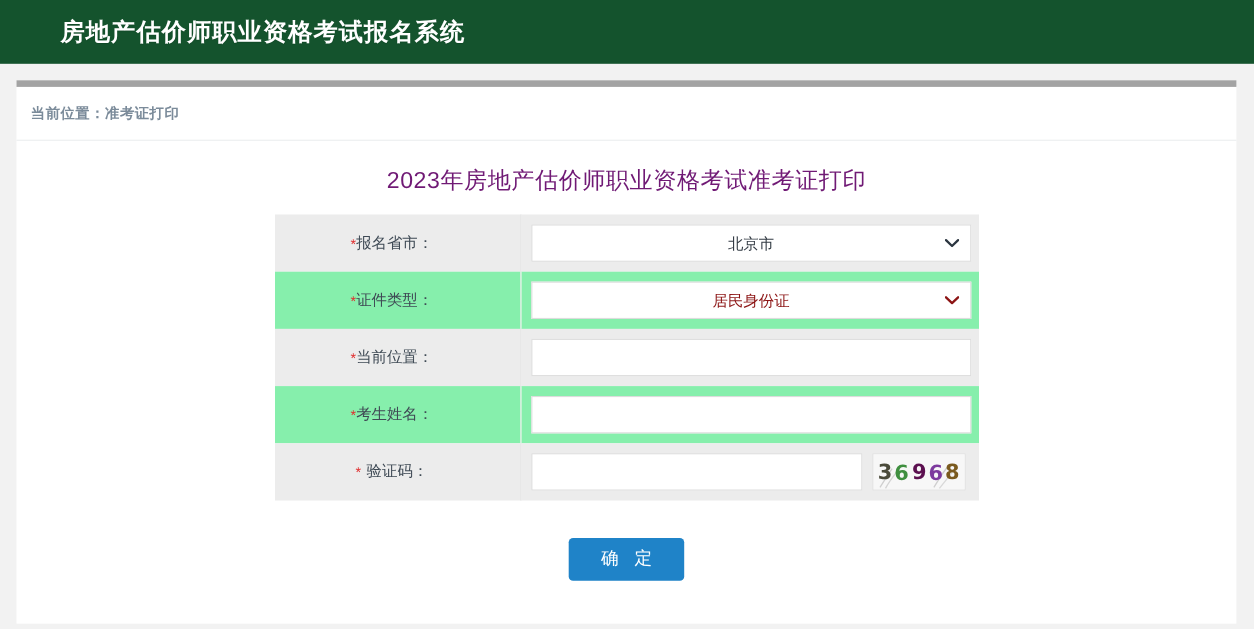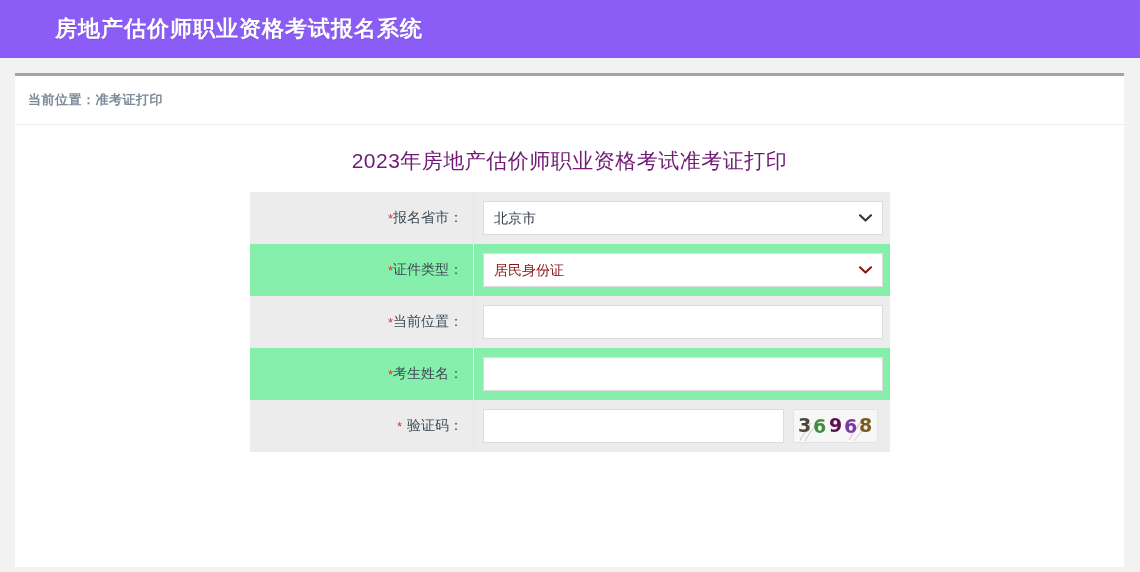--- a/index.html
+++ b/index.html
@@ -10,21 +10,21 @@
     width: 1140px;
     height: 572px;
     background: #f2f2f2;
     font-family: "Liberation Sans", "DejaVu Sans", sans-serif;
     overflow: hidden;
   }
 
   
   .site-header {
     height: 58px;
-    background: #8b5cf6;
+    background: #14532d;
     display: flex;
     align-items: center;
     box-sizing: border-box;
     text-align: right;
   }
   .site-title {
     color: #ffffff;
     font-size: 22px;
     font-weight: bold;
     letter-spacing: 1px;
@@ -34,21 +34,21 @@
   }
 
   
   .page-body {
     padding: 15px 16px 0 15px;
     box-sizing: border-box;
     height: 514px;
   }
   .panel {
     background: #ffffff;
-    border-top: 3px solid #a3a3a3;
+    border-top: 6px solid #a3a3a3;
     height: 494px;
     box-sizing: border-box;
     position: relative;
   }
 
   
   .breadcrumb-bar {
     height: 49px;
     border-bottom: 1px solid #eceeef;
     display: flex;
@@ -84,21 +84,21 @@
   .form-table tr.row-odd  { background: #ececec; }
   .form-table tr.row-even { background: #86efac; }
 
   .form-table td {
     padding: 0;
     height: 52px;
     vertical-align: middle;
   }
   td.label-cell {
     width: 224px;
-    text-align: right;
+    text-align: center;
     padding-right: 10px;
     box-sizing: border-box;
     border-right: 1px solid #e6e6e6;
     font-size: 14px;
     color: #3f4a55;
     white-space: nowrap;
   }
   tr.row-even td.label-cell { border-right: 1px solid #efefef; }
 
   .req-star {
@@ -133,20 +133,21 @@
     border-radius: 0;
     flex: 1 1 auto;
     width: 100%;
     min-width: 0;
   }
   select.ctl {
     -webkit-appearance: none;
     -moz-appearance: none;
     appearance: none;
     background-image: none;
+    text-align: center;
   }
   .select-wrap {
     position: relative;
     flex: 1 1 auto;
     display: flex;
     min-width: 0;
   }
   .select-arrow {
     position: absolute;
     right: 11px;
@@ -299,15 +300,18 @@
                   </g>
                 </svg>
               </div>
             </div>
           </td>
         </tr>
 
       </tbody>
     </table>
 
+    <div class="btn-row">
+      <button class="btn-primary">确 定</button>
+    </div>
 
   </div>
 </div>
 
 </body></html>

